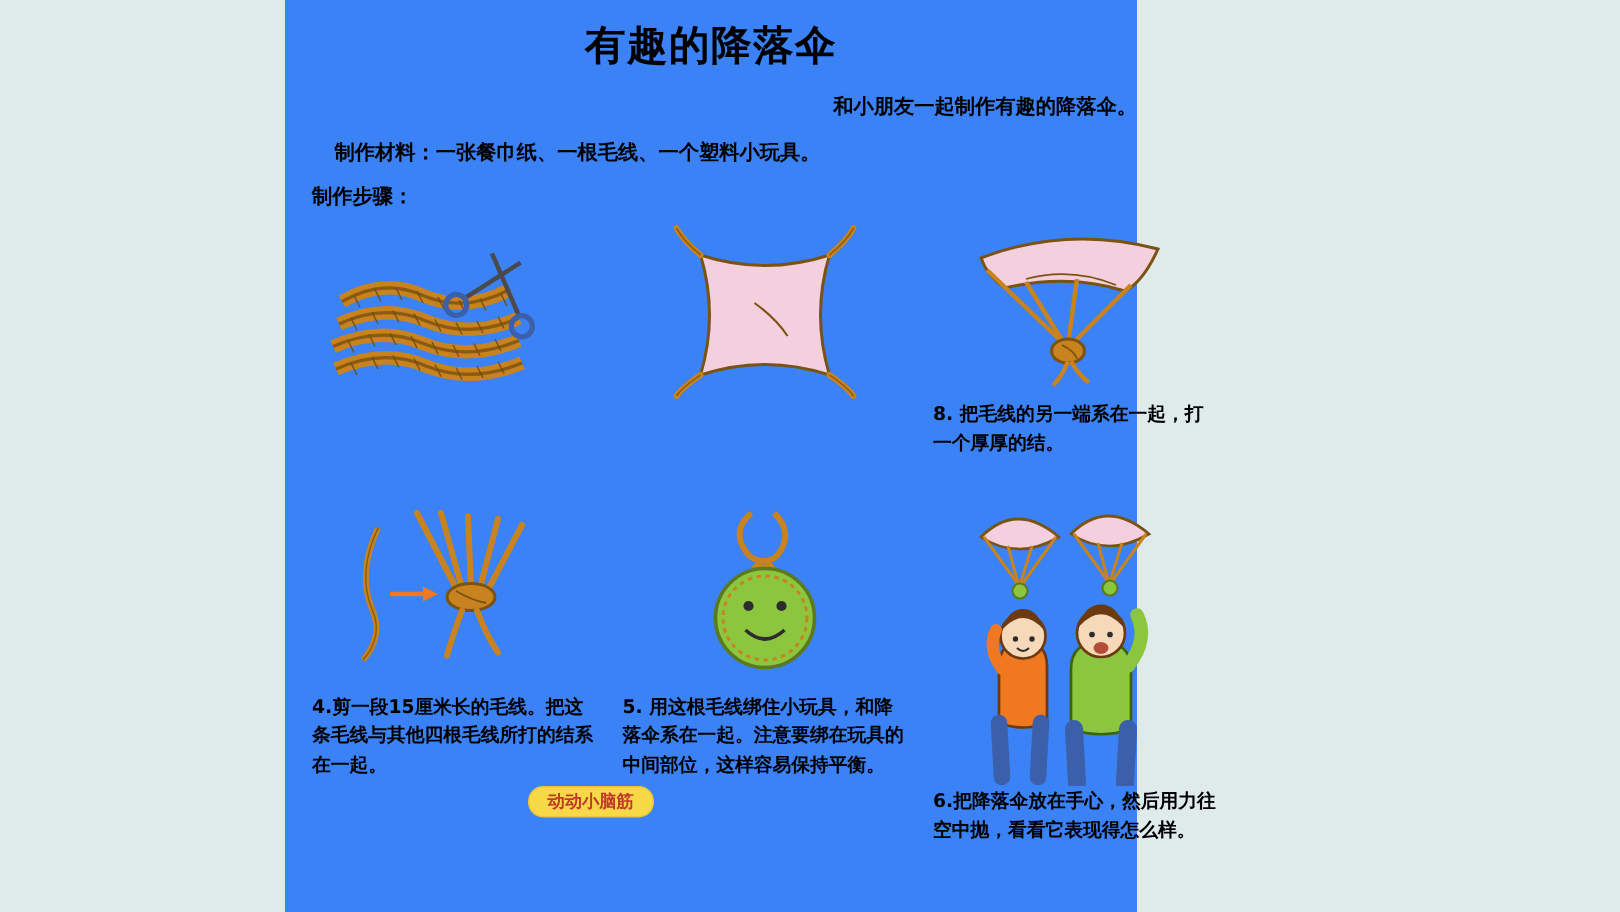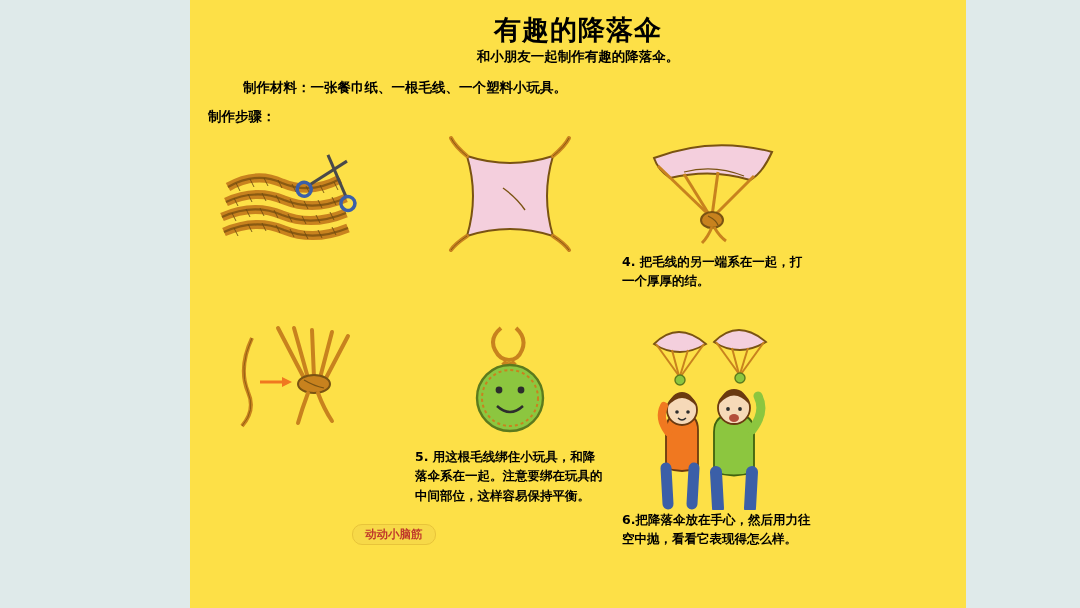--- a/index.html
+++ b/index.html
@@ -10,45 +10,46 @@
     width: 1080px;
     height: 608px;
     background: #dfeaea;
     font-family: "DejaVu Sans", sans-serif;
     overflow: hidden;
   }
   .page {
     position: absolute;
     left: 190px;
     top: 0;
-    width: 776px;
+    width: 568px;
     height: 608px;
-    background: #fde047;
+    background: #3b82f6;
     box-sizing: border-box;
   }
   .title {
     text-align: center;
     font-size: 27px;
     font-weight: bold;
     color: #000;
     margin-top: 12px;
     letter-spacing: 1px;
     font-family: "DejaVu Serif", serif;
   }
   .subtitle {
-    text-align: center;
+    text-align: right;
     font-size: 13.5px;
     font-weight: bold;
     color: #000;
+    margin-top: 14px;
   }
   .mat-line {
     font-size: 13.5px;
     font-weight: bold;
     margin-top: 13px;
-    margin-left: 53px;
+    margin-left: 33px;
   }
   .steps-label {
     font-size: 13.5px;
     font-weight: bold;
     margin-top: 11px;
     margin-left: 18px;
   }
   .grid {
     position: relative;
     margin-top: 6px;
@@ -197,21 +198,21 @@
             <path d="M62 42 L88 84"></path>
             <path d="M96 40 L90 84"></path>
             <path d="M132 44 L92 84"></path>
           </g>
           <ellipse cx="90" cy="88" rx="11" ry="8" fill="#c8821e" stroke="#7a5312" stroke-width="2"></ellipse>
           <path d="M86 84 q8 4 10 9" stroke="#7a5312" stroke-width="1.3" fill="none"></path>
           <path d="M90 95 q-4 10 -10 16" stroke="#c8821e" stroke-width="3" fill="none"></path>
           <path d="M92 95 q6 10 12 14" stroke="#c8821e" stroke-width="3" fill="none"></path>
         </svg>
       </div>
-      <div class="cap">4. 把毛线的另一端系在一起，打一个厚厚的结。</div>
+      <div class="cap">8. 把毛线的另一端系在一起，打一个厚厚的结。</div>
     </div>
 
     <div class="cell" id="c4">
       <div class="art">
         <svg width="190" height="125" viewBox="0 0 190 125">
           <g stroke="#c8821e" stroke-width="4" fill="none" stroke-linecap="round">
             <path d="M70 6 L96 56"></path>
             <path d="M86 6 L100 56"></path>
             <path d="M104 8 L106 56"></path>
             <path d="M124 10 L112 56"></path>
@@ -226,20 +227,21 @@
 
           <path d="M44 16 q-14 30 -4 54 q8 18 -6 34" stroke="#c8821e" stroke-width="4" fill="none"></path>
           <path d="M44 16 q-14 30 -4 54 q8 18 -6 34" stroke="#8a5a12" stroke-width="0.9" fill="none"></path>
 
           <g>
             <path d="M52 60 L74 60" stroke="#f07820" stroke-width="3"></path>
             <path d="M74 55 L84 60 L74 65 Z" fill="#f07820"></path>
           </g>
         </svg>
       </div>
+      <div class="cap">4.剪一段15厘米长的毛线。把这条毛线与其他四根毛线所打的结系在一起。</div>
     </div>
 
     <div class="cell" id="c5">
       <div class="art">
         <svg width="190" height="125" viewBox="0 0 190 125">
           <path d="M86 6 q-12 10 -6 22 q5 10 14 10 q9 0 13 -10 q5 -12 -6 -22" fill="none" stroke="#c8821e" stroke-width="4"></path>
           <path d="M88 40 q6 6 12 0" stroke="#c8821e" stroke-width="5" fill="none"></path>
           <circle cx="95" cy="76" r="33" fill="#8cc63f" stroke="#5c7a1d" stroke-width="2.4"></circle>
           <circle cx="95" cy="76" r="28" fill="none" stroke="#c8821e" stroke-width="2" stroke-dasharray="3 3"></circle>
           <circle cx="84" cy="68" r="3.4" fill="#2d2d2d"></circle>

